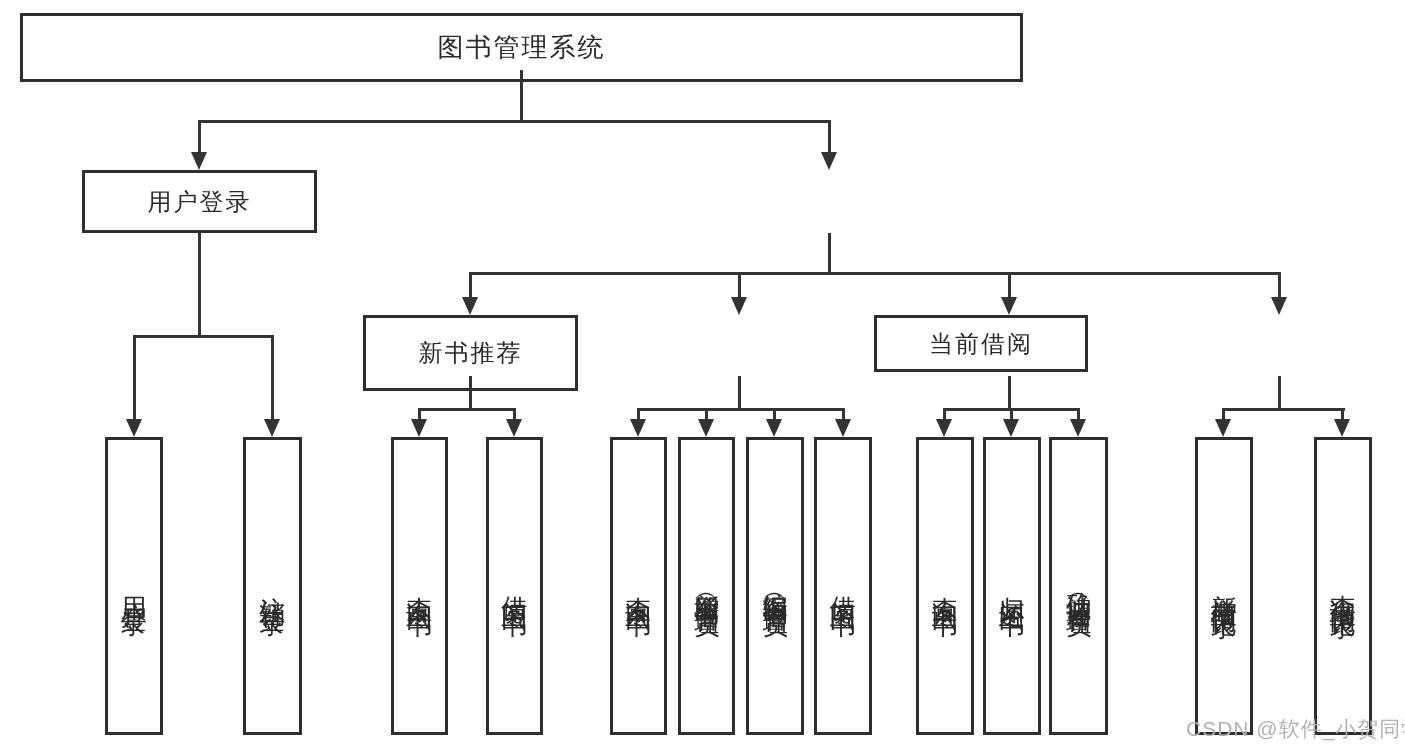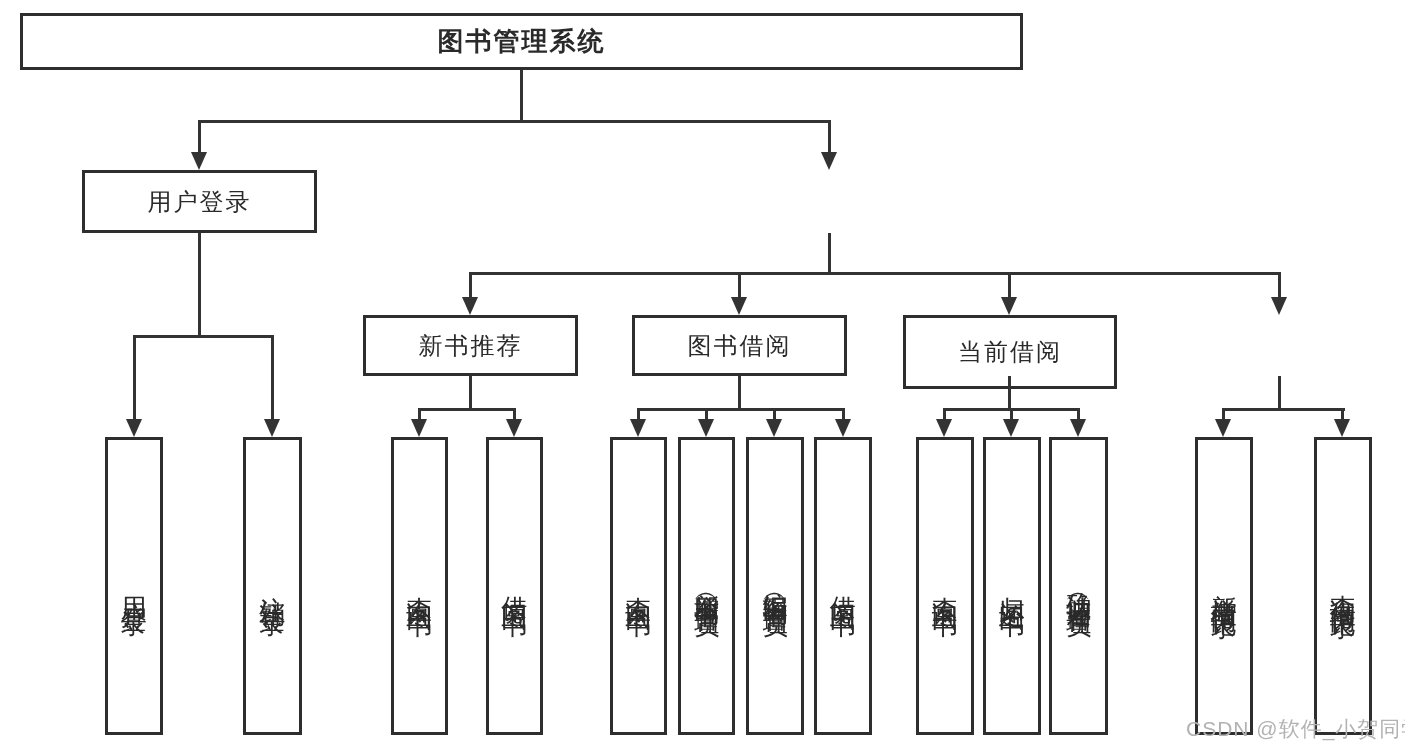--- a/index.html
+++ b/index.html
@@ -29,35 +29,32 @@
   .watermark{
     position:absolute;left:1186px;top:715px;font-size:21px;color:#b2b2b2;
     letter-spacing:1px;white-space:nowrap;z-index:5;
   }
 </style>
 </head>
 <body>
 
 <div id="canvas">
 
-  <div class="hbox" style="left:20px;top:13px;width:1003px;height:57px;font-size:26px;font-weight:bold;">
+  <div class="hbox" style="left:20px;top:13px;width:1003px;height:69px;font-size:26px;">
     <span>图书管理系统</span>
   </div>
 
   <div class="hbox" style="left:82px;top:170px;width:235px;height:63px;">
     <span>用户登录</span>
   </div>
 
-  <div class="hbox" style="left:363px;top:315px;width:215px;height:61px;">
+  <div class="hbox" style="left:363px;top:315px;width:215px;height:76px;">
     <span>新书推荐</span>
   </div>
-  <div class="hbox" style="left:632px;top:315px;width:215px;height:61px;">
-    <span>图书借阅</span>
-  </div>
-  <div class="hbox" style="left:903px;top:315px;width:214px;height:74px;">
+  <div class="hbox" style="left:874px;top:315px;width:214px;height:57px;">
     <span>当前借阅</span>
   </div>
 
   <div class="leaf" style="left:105px;width:58px;">
     <span class="vtext">用户登录</span>
   </div>
   <div class="leaf" style="left:243px;width:59px;">
     <span class="vtext">注销登录</span>
   </div>
 

